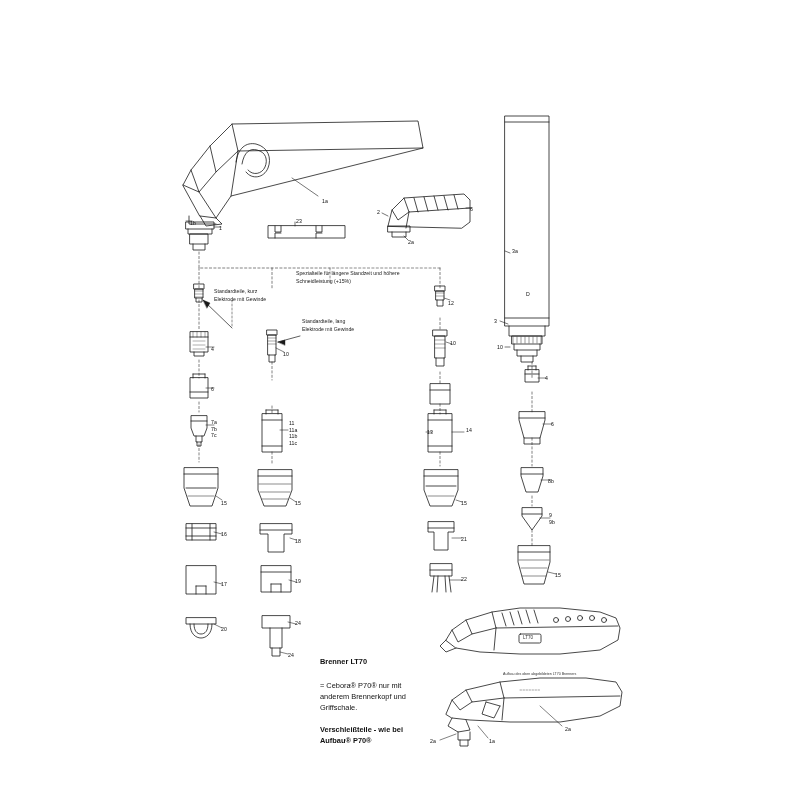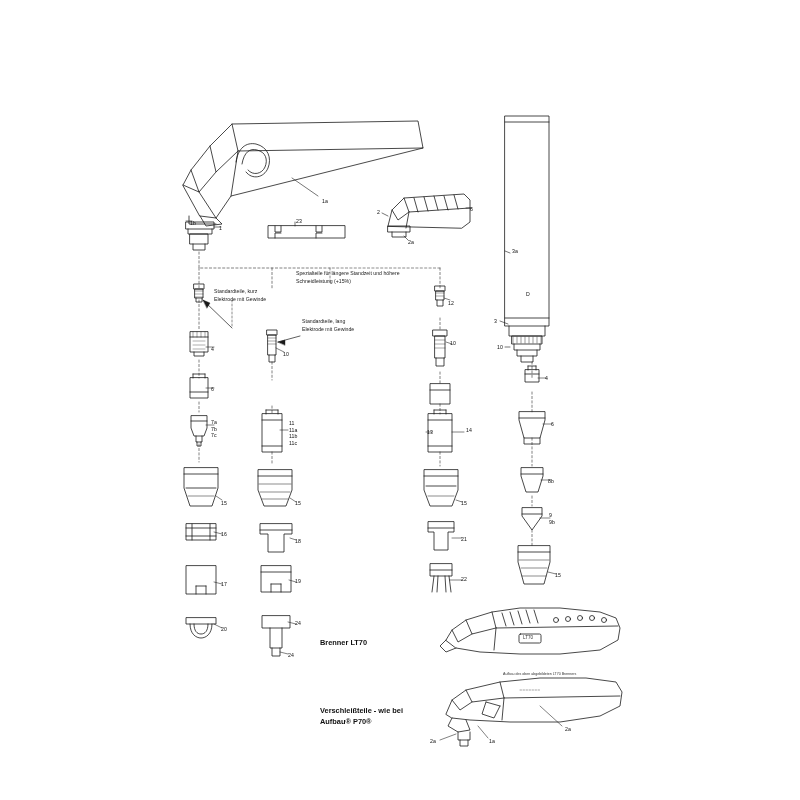--- a/index.html
+++ b/index.html
@@ -45,20 +45,21 @@
     line-height: 1.45;
     white-space: pre-line;
   }
   .caption {
     position: absolute;
     font-family: "Liberation Sans", sans-serif;
     font-size: 7.4px;
     color: #111111;
     line-height: 1.5;
     white-space: pre-line;
+    margin-top: 19px;
   }
   .caption.bold {
     font-weight: bold;
   }
   .tiny {
     position: absolute;
     font-family: "Liberation Sans", sans-serif;
     font-size: 3.6px;
     color: #333;
     white-space: pre;
@@ -418,20 +419,23 @@
   </svg>
 
   <div class="note" style="left:214px; top:288px;">Standardteile, kurz
 Elektrode mit Gewinde</div>
   <div class="note" style="left:302px; top:318px;">Standardteile, lang
 Elektrode mit Gewinde</div>
   <div class="note" style="left:296px; top:270px;">Spezialteile für längere Standzeit und höhere
 Schneidleistung (+15%)</div>
 
   <div class="caption bold" style="left:320px; top:637px;">Brenner LT70</div>
+  <div class="caption" style="left:320px; top:661px;">= Cebora® P70® nur mit
+anderem Brennerkopf und
+Griffschale.</div>
   <div class="caption bold" style="left:320px; top:705px;">Verschleißteile - wie bei
 Aufbau® P70®</div>
 
   <div class="tiny" style="left:503px; top:672px;">Aufbau des oben abgebildeten LT70 Brenners</div>
   <div class="tiny" style="left:523px; top:635px; font-size:4.6px;">LT70</div>
 
   <div class="lbl num" style="left:322px; top:198px;">1a</div>
   <div class="lbl num" style="left:190px; top:220px;">1b</div>
   <div class="lbl num" style="left:219px; top:225px;">1</div>
   <div class="lbl num" style="left:296px; top:218px;">23</div>

